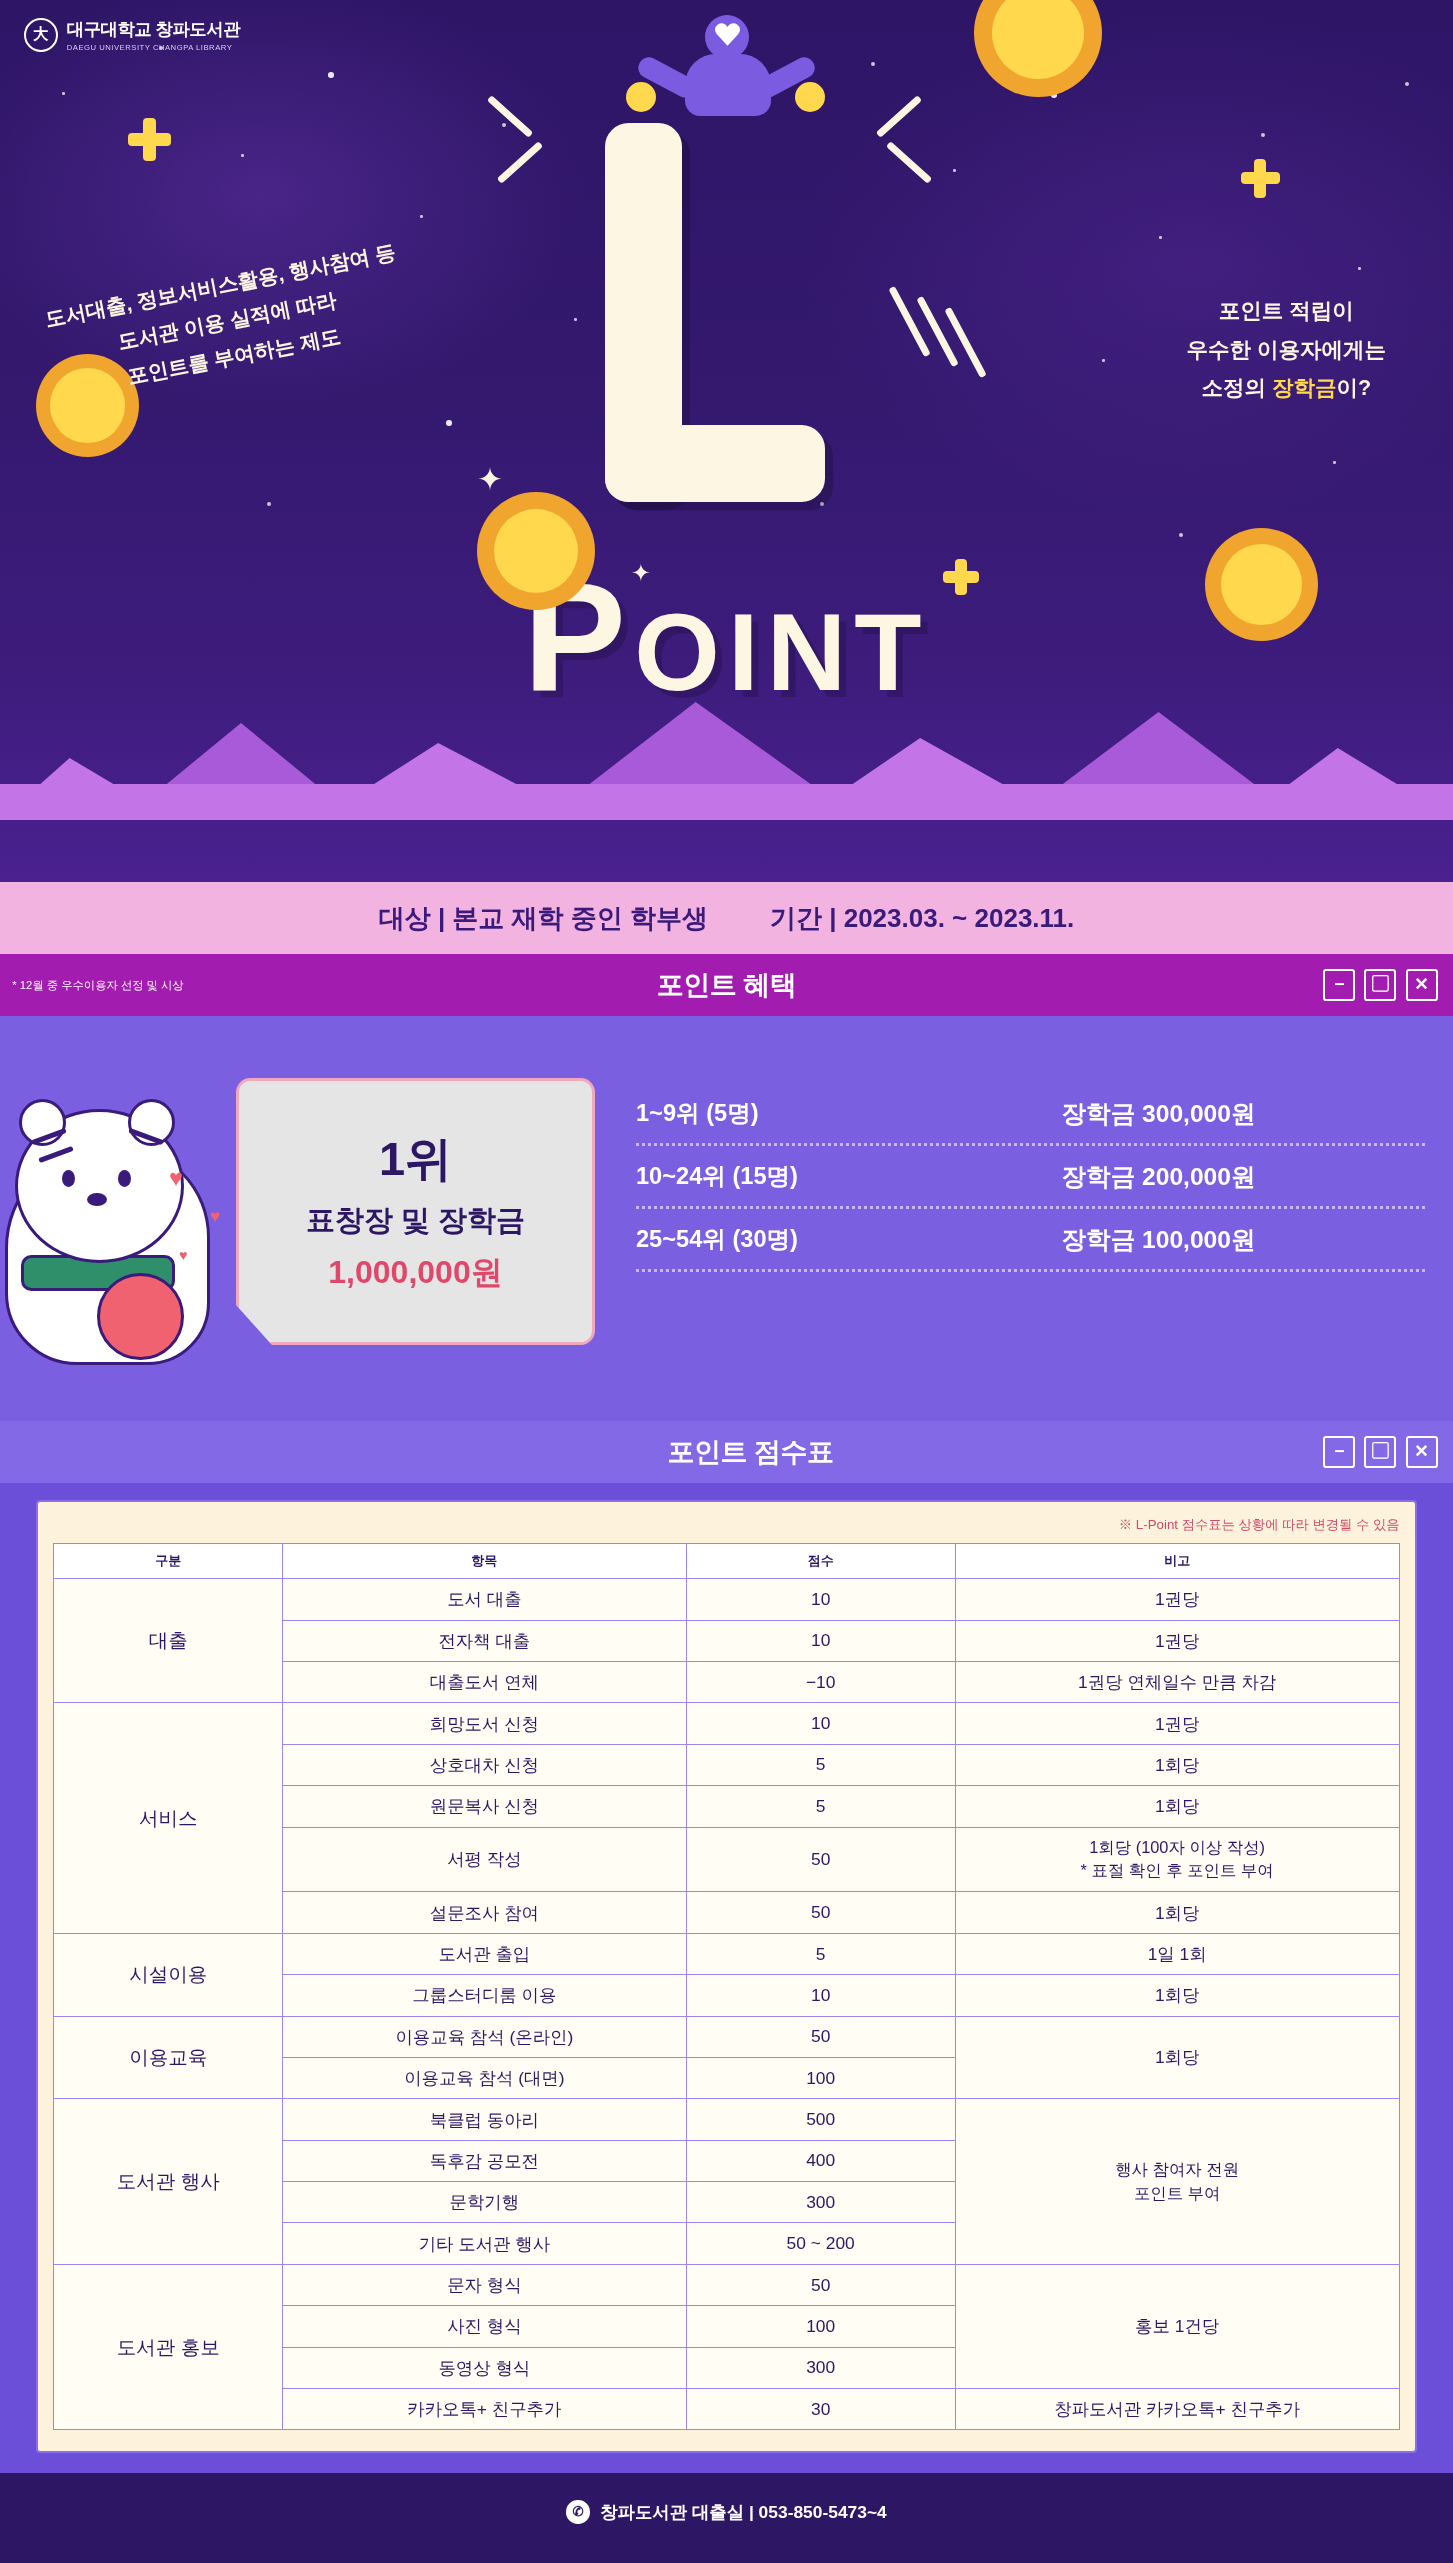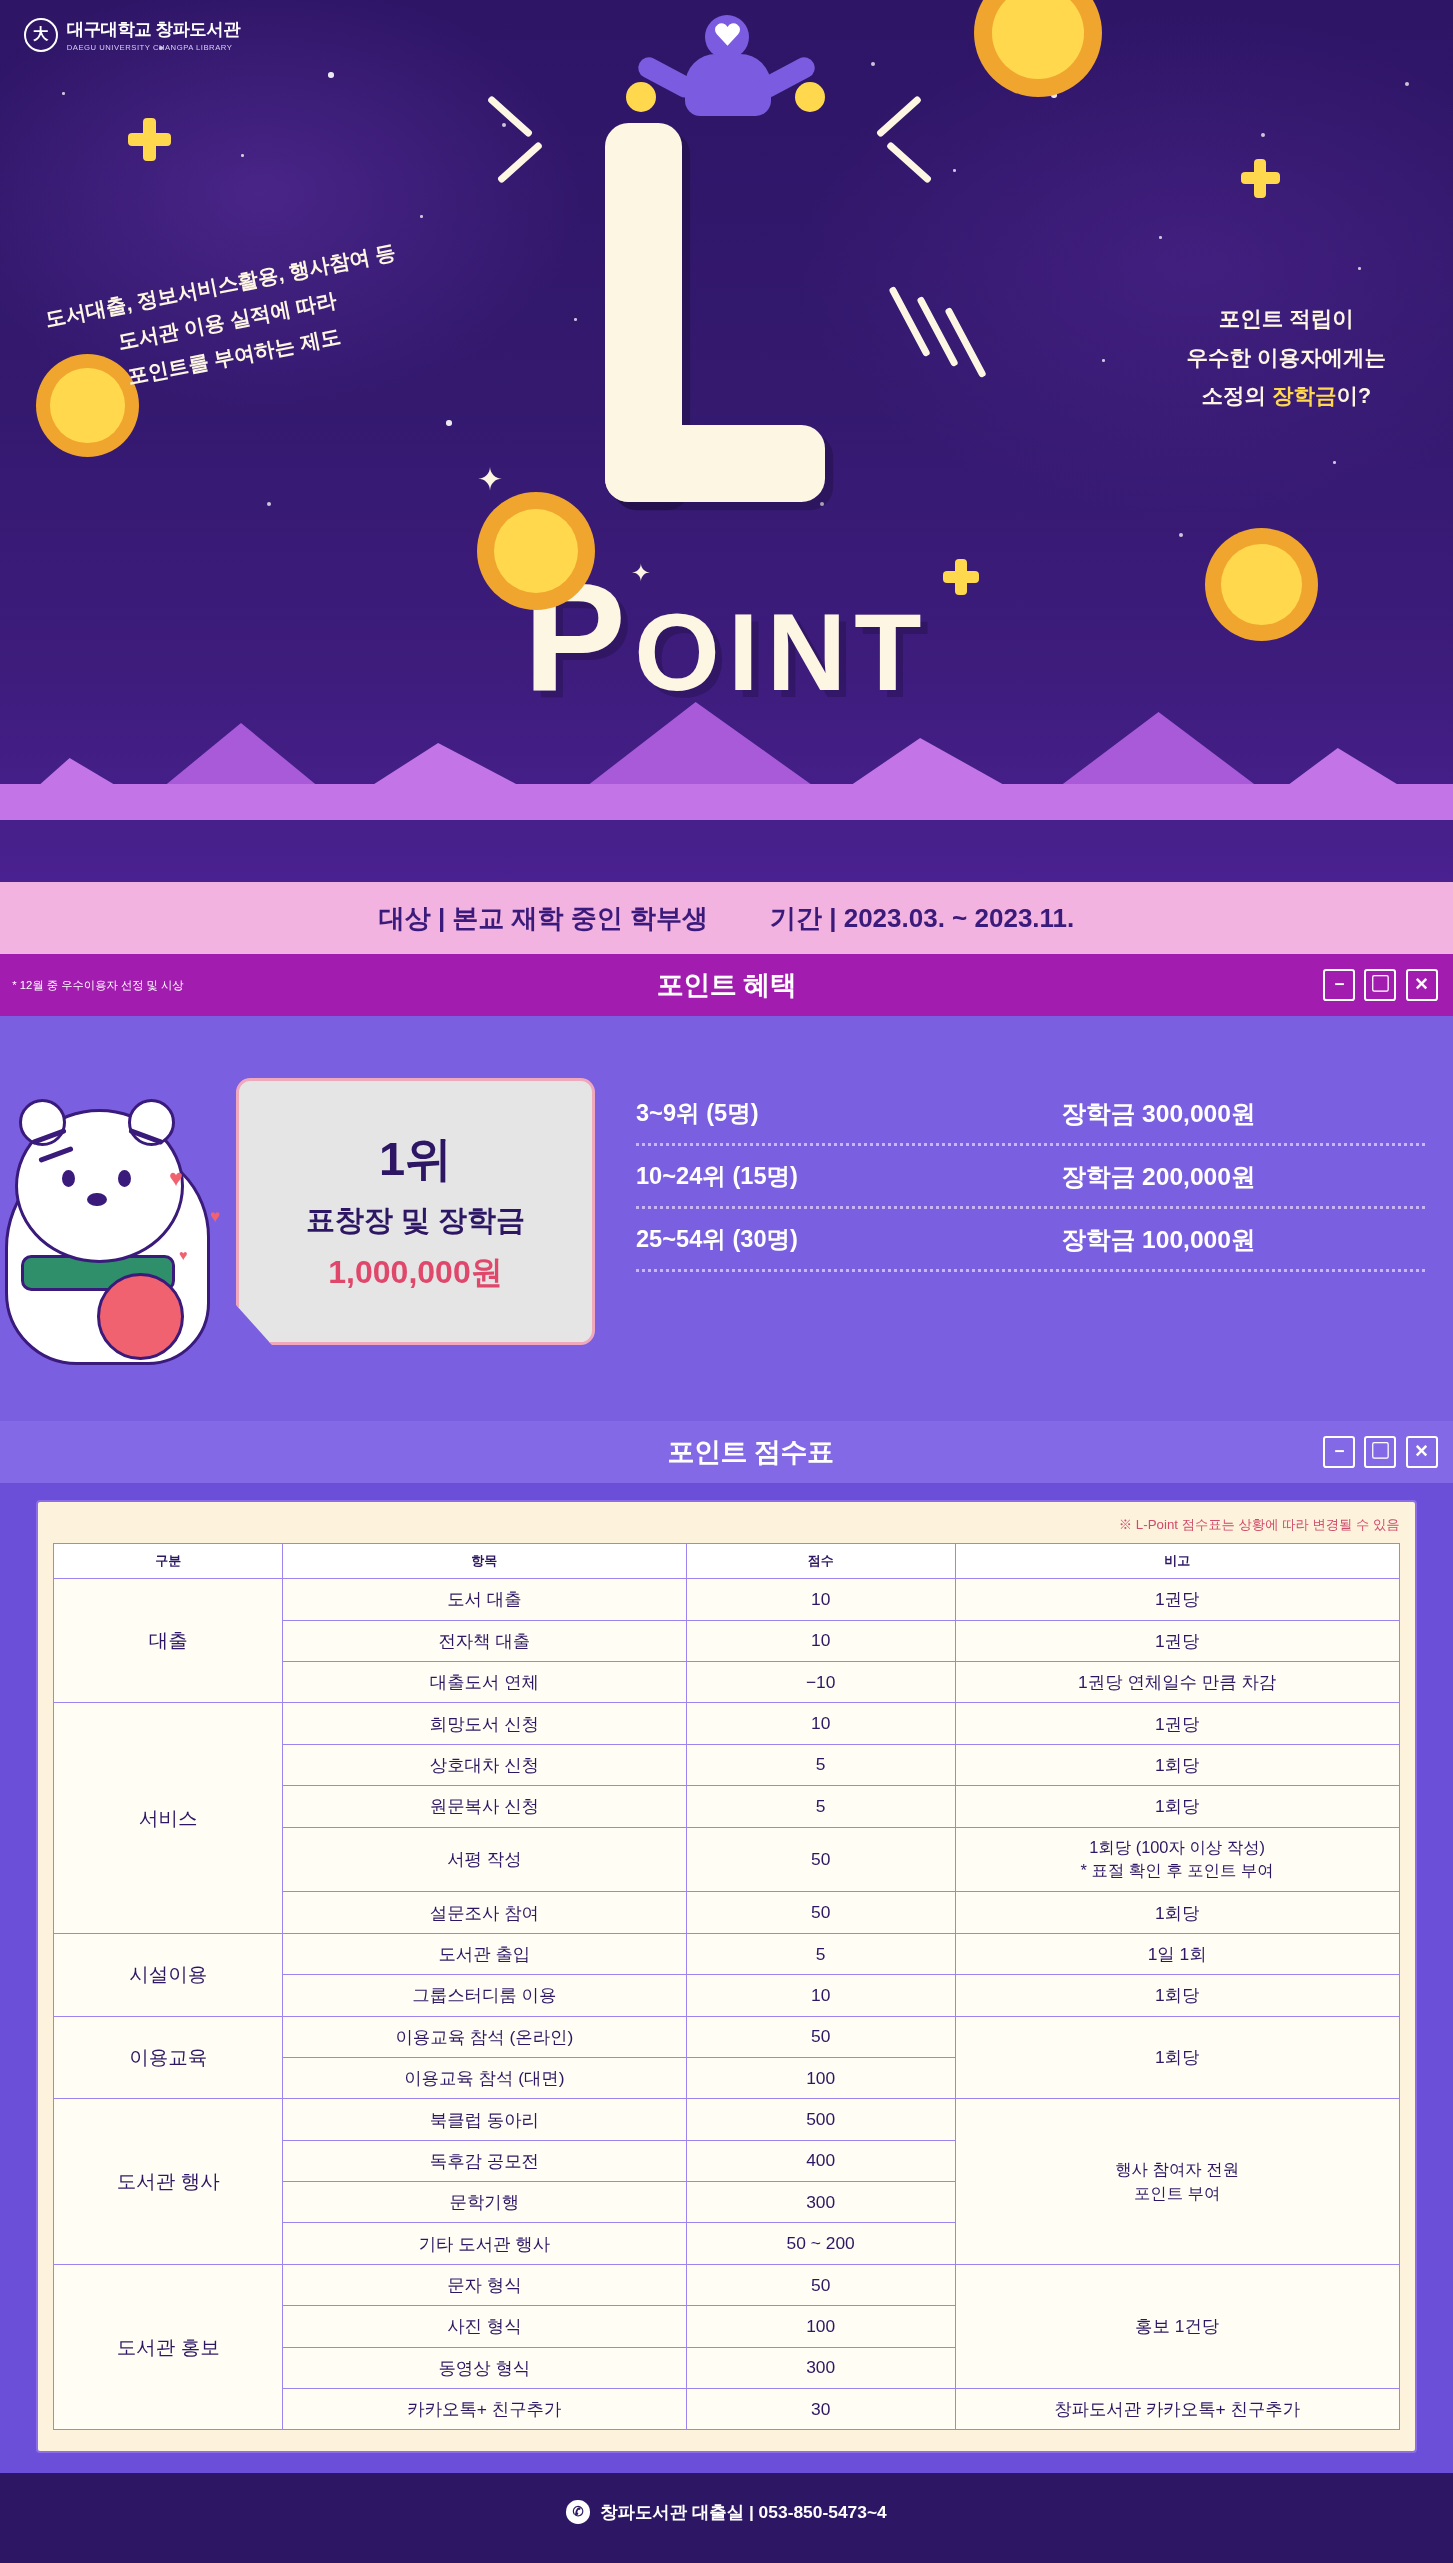--- a/index.html
+++ b/index.html
@@ -113,21 +113,21 @@
 
   
   .caption-left {
     position:absolute; left:49px; top:267px; z-index:14;
     transform: rotate(-11deg);
     color:#fdf6e3; font-size:20.5px; font-weight:bold; line-height:1.75;
     text-align:center;
   }
   
   .caption-right {
-    position:absolute; right:67px; top:300px; z-index:14;
+    position:absolute; right:67px; top:292px; z-index:14;
     color:#fdf6e3; font-size:21.5px; font-weight:bold; line-height:1.8;
     text-align:center;
   }
   .caption-right .accent { color:#ffd84d; }
 
   
   .mountains { position:absolute; left:0; right:0; bottom:62px; height:154px; z-index:3; }
   .mtn { position:absolute; bottom:0; background:#c375e8; }
   .mtn.d { background:#a95ad8; }
 
@@ -438,21 +438,21 @@
     </div>
 
     <div class="speech">
       <div class="rank">1위</div>
       <div class="award">표창장 및 장학금</div>
       <div class="amount">1,000,000원</div>
     </div>
 
     <div class="benefit-list">
       <div class="brow">
-        <div class="bl">3~9위 (5명)</div>
+        <div class="bl">1~9위 (5명)</div>
         <div class="br">장학금 300,000원</div>
       </div>
       <div class="brow">
         <div class="bl">10~24위 (15명)</div>
         <div class="br">장학금 200,000원</div>
       </div>
       <div class="brow">
         <div class="bl">25~54위 (30명)</div>
         <div class="br">장학금 100,000원</div>
       </div>

